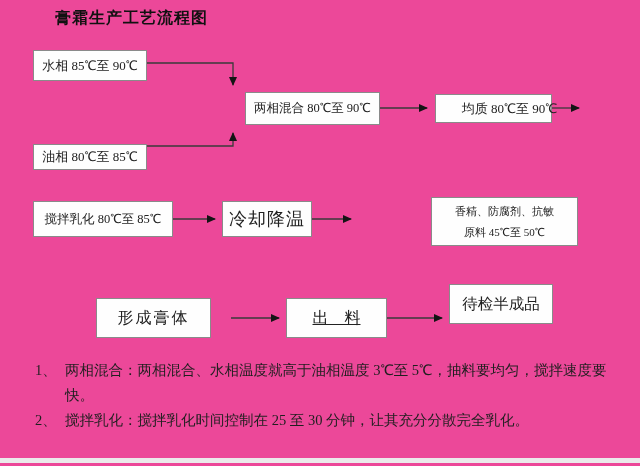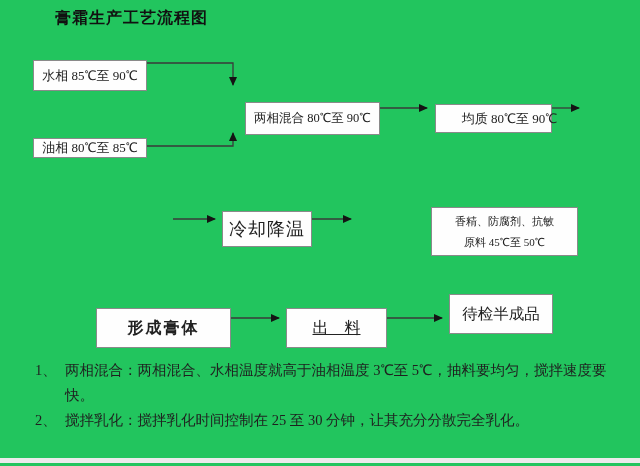--- a/index.html
+++ b/index.html
@@ -1,21 +1,21 @@
 <!DOCTYPE html>
 <html><head>
 <meta charset="utf-8">
 <style>
   * { margin: 0; padding: 0; box-sizing: border-box; }
   html, body { background: #ffffff; }
   .page {
     position: relative;
     width: 640px;
     height: 466px;
-    background: #22c55e;
+    background: #ec4899;
     overflow: hidden;
     font-family: "Liberation Serif", serif;
     color: #1f1f1f;
   }
   .title {
     position: absolute;
     left: 55px;
     top: 8px;
     font-family: "Liberation Sans", sans-serif;
     font-weight: 700;
@@ -35,30 +35,29 @@
     position: absolute;
     border: 1px solid #8a8a8a;
     background: #fefefe;
     display: flex;
     flex-direction: column;
     align-items: center;
     justify-content: center;
     text-align: center;
     white-space: nowrap;
     color: #222;
-    margin-top: 10px;
   }
   .box-water      { left: 33px;  top: 50px;  width: 114px; height: 31px; font-size: 13px; }
-  .box-oil        { left: 33px;  top: 128px; width: 114px; height: 20px; font-size: 13px; }
+  .box-oil        { left: 33px;  top: 144px; width: 114px; height: 26px; font-size: 13px; }
   .box-mix        { left: 245px; top: 92px;  width: 135px; height: 33px; font-size: 12.5px; }
   .box-homogenize { left: 435px; top: 94px;  width: 117px; height: 29px; font-size: 13px; padding-left: 32px; }
   .box-emulsify   { left: 33px;  top: 201px; width: 140px; height: 36px; font-size: 12.5px; }
   .box-cooling    { left: 222px; top: 201px; width: 90px;  height: 36px; font-size: 18px; letter-spacing: 1px; }
   .box-additives  { left: 431px; top: 197px; width: 147px; height: 49px; font-size: 11px; line-height: 21px; }
-  .box-paste      { left: 96px;  top: 298px; width: 135px; height: 40px; font-size: 16px; letter-spacing: 2px; font-weight: bold; }
+  .box-paste      { left: 96px;  top: 298px; width: 115px; height: 40px; font-size: 16px; letter-spacing: 2px; }
   .box-discharge  { left: 286px; top: 298px; width: 101px; height: 40px; font-size: 16px; text-decoration: underline; }
   .box-semi       { left: 449px; top: 284px; width: 104px; height: 40px; font-size: 15.5px; }
   .notes {
     position: absolute;
     left: 35px;
     top: 358px;
     width: 592px;
     font-size: 14.5px;
     line-height: 25px;
   }
@@ -114,20 +113,23 @@
   </div>
 
   <div class="box box-mix">
     <span>两相混合 80℃至 90℃</span>
   </div>
 
   <div class="box box-homogenize">
     <span>均质 80℃至 90℃</span>
   </div>
 
+  <div class="box box-emulsify">
+    <span>搅拌乳化 80℃至 85℃</span>
+  </div>
 
   <div class="box box-cooling">
     <span>冷却降温</span>
   </div>
 
   <div class="box box-additives">
     <span>香精、防腐剂、抗敏</span>
     <span>原料 45℃至 50℃</span>
   </div>
 

